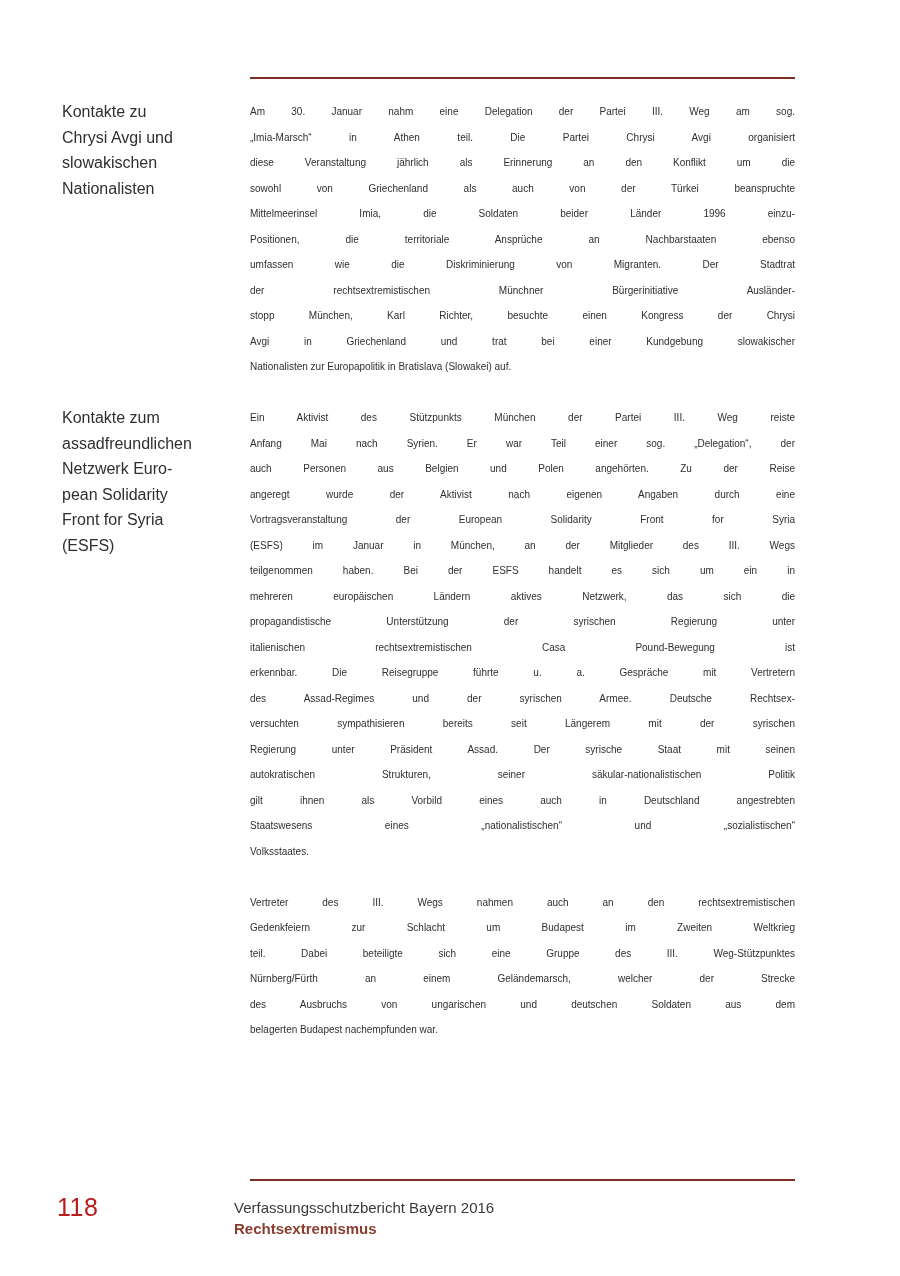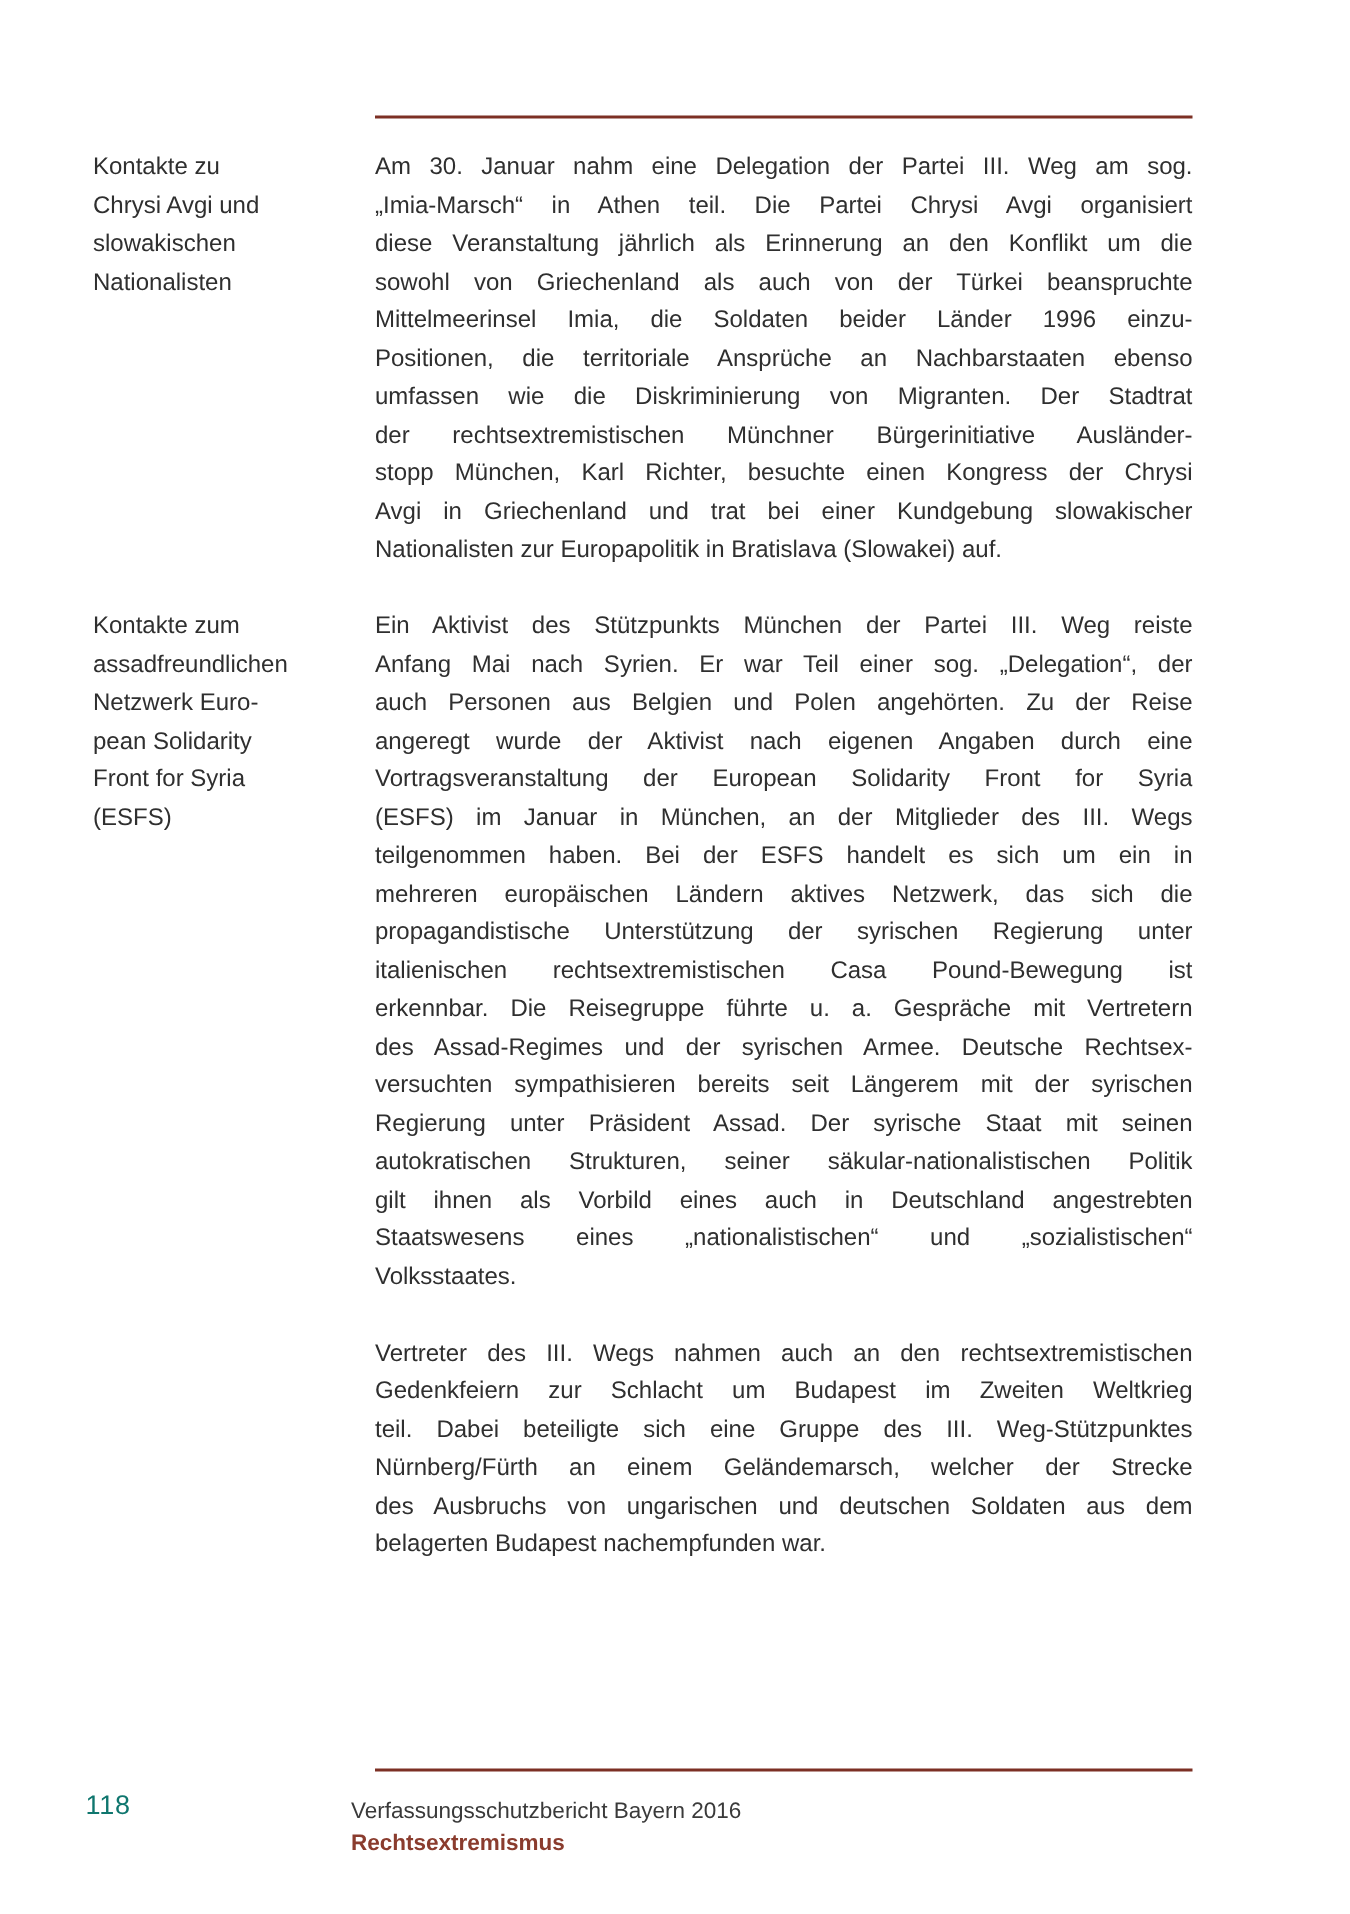--- a/index.html
+++ b/index.html
@@ -34,41 +34,41 @@
   .sidenote {
     position: absolute;
     left: -188px;
     top: 0;
     width: 180px;
     font-size: 16px;
     line-height: 25.5px;
     color: var(--text, #2f2f2f);
   }
   .body-col {
-    font-size: 16px;
+    font-size: 10px;
     line-height: 25.5px;
     color: var(--text, #2f2f2f);
   }
   .tline {
     text-align: justify;
     text-align-last: justify;
     height: 25.5px;
     overflow: hidden;
   }
   .tline.last {
     text-align-last: left;
   }
 
   .page-number {
     position: absolute;
     left: 57px;
     top: 1193px;
-    font-size: 18px;
+    font-size: 25px;
     letter-spacing: 0.5px;
-    color: #0f766e;
+    color: #b91c1c;
   }
   .footer {
     position: absolute;
     left: 234px;
     top: 1197px;
     font-size: 15px;
     line-height: 21px;
   }
   .footer-line1 { color: #3a3a3a; }
   .footer-line2 { font-weight: bold; color: var(--accent, #8a3c2e); }

